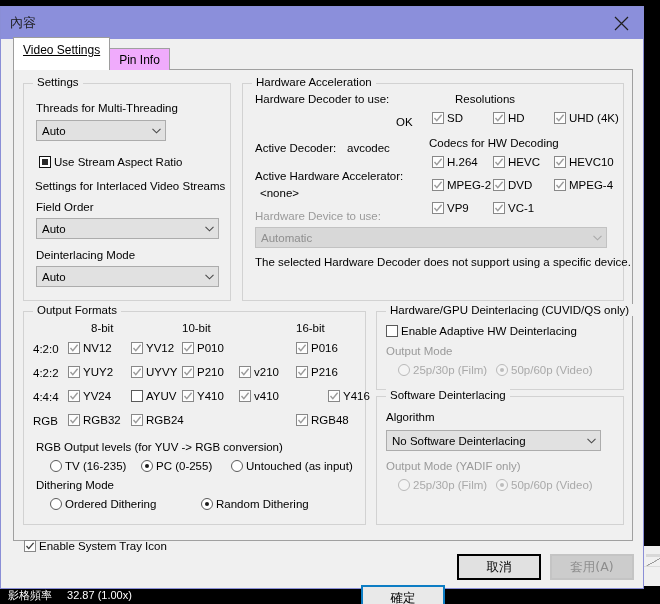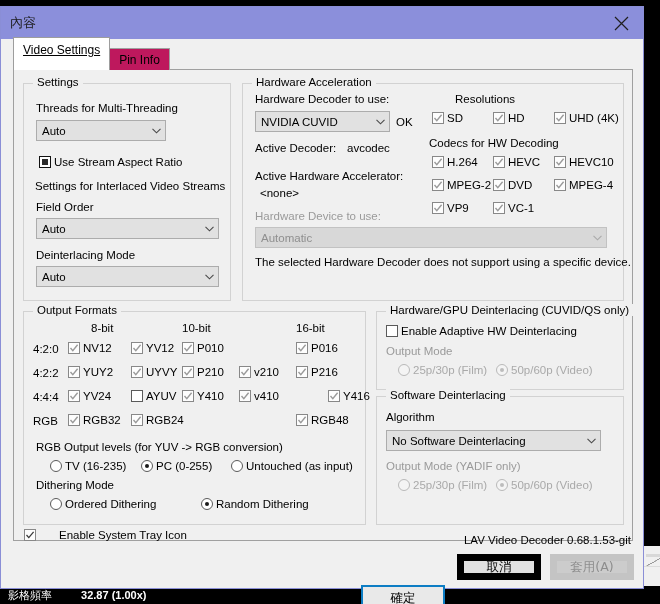--- a/index.html
+++ b/index.html
@@ -18,21 +18,21 @@
   }
   #behind-window .bw-row1{position:absolute;left:2px;top:8px;width:14px;height:3px;background:#d8d8d8;}
   #behind-window .bw-row2{position:absolute;left:0;top:20px;width:17px;height:1px;background:#dcdcdc;}
   #behind-window .bw-line{position:absolute;left:1px;top:12px;width:16px;height:9px;
      background:linear-gradient(to bottom right,transparent 46%,#9a9a9a 47%,#9a9a9a 52%,transparent 53%);}
   #statusbar{
     position:absolute;left:0;top:586px;width:660px;height:18px;
     background:#000;color:#fff;font-size:11px;overflow:hidden;
   }
   #statusbar .sb-inner{position:absolute;left:8px;top:2px;white-space:nowrap;}
-  #statusbar .sb-val{margin-left:26px;font-weight:bold;}
+  #statusbar .sb-val{margin-left:12px;}
   #top-strip{position:absolute;left:0;top:0;width:660px;height:6px;background:#000;}
 
   
   #dialog{
     position:absolute;left:0;top:6px;width:644px;height:583px;
     background:#f0f0f0;
     border:1px solid #8a8ed6;
     box-sizing:border-box;
   }
   #titlebar{
@@ -47,21 +47,21 @@
     position:absolute;right:0;top:0;width:44px;height:32px;
     display:flex;align-items:center;justify-content:center;cursor:default;
   }
   #close-btn svg{display:block;}
 
   
   #tabstrip{position:absolute;left:12px;top:38px;height:25px;display:flex;align-items:flex-end;z-index:3;}
   .tab{
     height:22px;line-height:22px;padding:0 9px;
     border:1px solid #a0a0a0;border-bottom:none;
-    background:#be185d;font-size:12px;color:#000;cursor:default;
+    background:#f0abfc;font-size:12px;color:#000;cursor:default;
     margin-right:-1px;box-sizing:border-box;
   }
   .tab.active{
     background:#ffffff;height:33px;line-height:24px;
     border-color:#9d9d9d;position:relative;z-index:4;text-decoration:underline;
   }
   #tabpanel{
     position:absolute;left:12px;top:62px;width:620px;height:472px;
     background:#f0f0f0;border:1px solid #a0a0a0;box-sizing:border-box;
   }
@@ -109,21 +109,21 @@
   .rb .ring .dot{position:absolute;left:3px;top:3px;width:4px;height:4px;border-radius:50%;background:#1a1a1a;}
   .rb .lbl{font-size:11.5px;color:#000;}
   .rb.disabled .ring{border-color:#b9b9b9;background:#f4f4f4;}
   .rb.disabled .ring .dot{background:#bcbcbc;}
   .rb.disabled .lbl{color:#a9a9a9;}
 
   
   #bottom-bar{position:absolute;left:0;top:536px;width:642px;height:46px;}
   .dlgbtn{
     position:absolute;box-sizing:border-box;height:26px;width:84px;
-    background:#e1e1e1;border:7px solid #000000;
+    background:#e1e1e1;border:2px solid #000000;
     font-size:12.5px;color:#000;cursor:default;
     display:flex;align-items:center;justify-content:center;
     font-family:"DejaVu Sans","Liberation Sans",sans-serif;
   }
   .dlgbtn.default{background:#e9e9e9;border:2px solid #0d7dc4;}
   .dlgbtn.disabled{background:#cccccc;border-color:#c4c4c4;color:#8d8d8d;}
   #version-text{position:absolute;right:12px;top:527px;font-size:11.5px;color:#000;}
 </style>
 </head>
 <body>
@@ -201,28 +201,20 @@
               <path d="M0.5 0.8 L4.5 4.8 L8.5 0.8" stroke="#4a4a4a" stroke-width="1.1" fill="none"></path>
             </svg>
         </span>
       </div>
     </div>
 
     <div class="group" style="left:228px;top:13px;width:382px;height:218px;">
       <span class="glabel">Hardware Acceleration</span>
 
       <span class="plain-label" style="left:12px;top:9px;">Hardware Decoder to use:</span>
-      <div class="combo" style="left:12px;top:27px;width:135px;">
-        <span class="ctext">NVIDIA CUVID</span>
-        <span class="carrow">
-          <svg width="9" height="6" viewBox="0 0 9 6">
-              <path d="M0.5 0.8 L4.5 4.8 L8.5 0.8" stroke="#4a4a4a" stroke-width="1.1" fill="none"></path>
-            </svg>
-        </span>
-      </div>
       <span class="plain-label" style="left:153px;top:32px;">OK</span>
 
       <span class="plain-label" style="left:12px;top:58px;">Active Decoder:</span>
       <span class="plain-label" style="left:104px;top:58px;">avcodec</span>
 
       <span class="plain-label" style="left:12px;top:86px;">Active Hardware Accelerator:</span>
       <span class="plain-label" style="left:17px;top:103px;">&lt;none&gt;</span>
 
       <span class="plain-label dim" style="left:12px;top:126px;">Hardware Device to use:</span>
       <div class="combo disabled" style="left:12px;top:143px;width:352px;">
@@ -545,31 +537,30 @@
         <span class="lbl">25p/30p (Film)</span>
       </div>
       <div class="rb disabled" style="left:119px;top:82px;">
         <span class="ring">
             <span class="dot"></span>
           </span>
         <span class="lbl">50p/60p (Video)</span>
       </div>
     </div>
 
-    <div class="cb grayed" style="left:10px;top:459px;gap:20px;">
+    <div class="cb grayed" style="left:10px;top:470px;">
       <span class="box">
         <svg width="10" height="10" viewBox="0 0 10 10">
             <path d="M1.5 5 L3.8 7.6 L8.6 1.8" stroke="#3b3b3b" stroke-width="1.3" fill="none"></path>
           </svg>
       </span>
       <span class="lbl">Enable System Tray Icon</span>
     </div>
   </div>
 
-  <span id="version-text">LAV Video Decoder 0.68.1.53-git</span>
 
   <div id="bottom-bar">
     <div class="dlgbtn default" style="left:360px;top:10px;margin-top:32px;">確定</div>
     <div class="dlgbtn" style="left:456px;top:11px;">取消</div>
     <div class="dlgbtn disabled" style="left:549px;top:11px;">套用(A)</div>
   </div>
 
 </div>
 
 </body></html>

